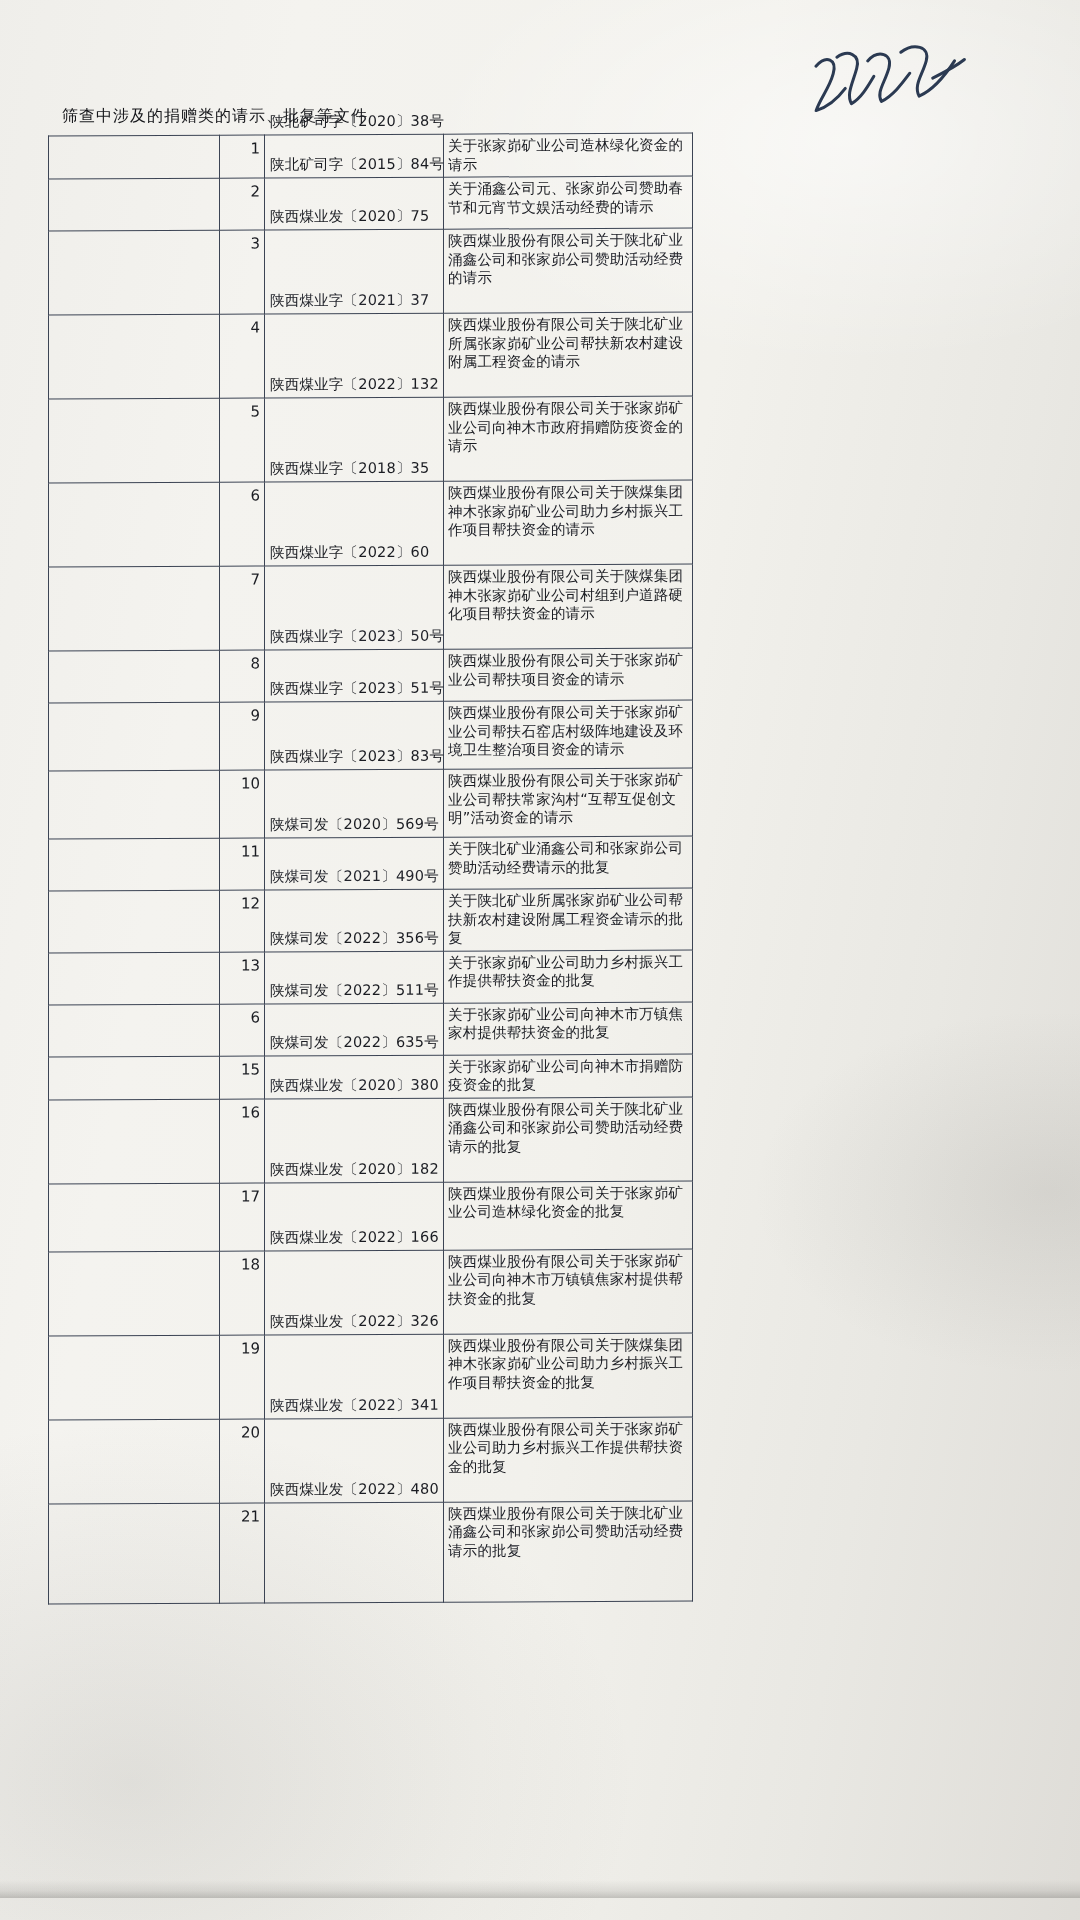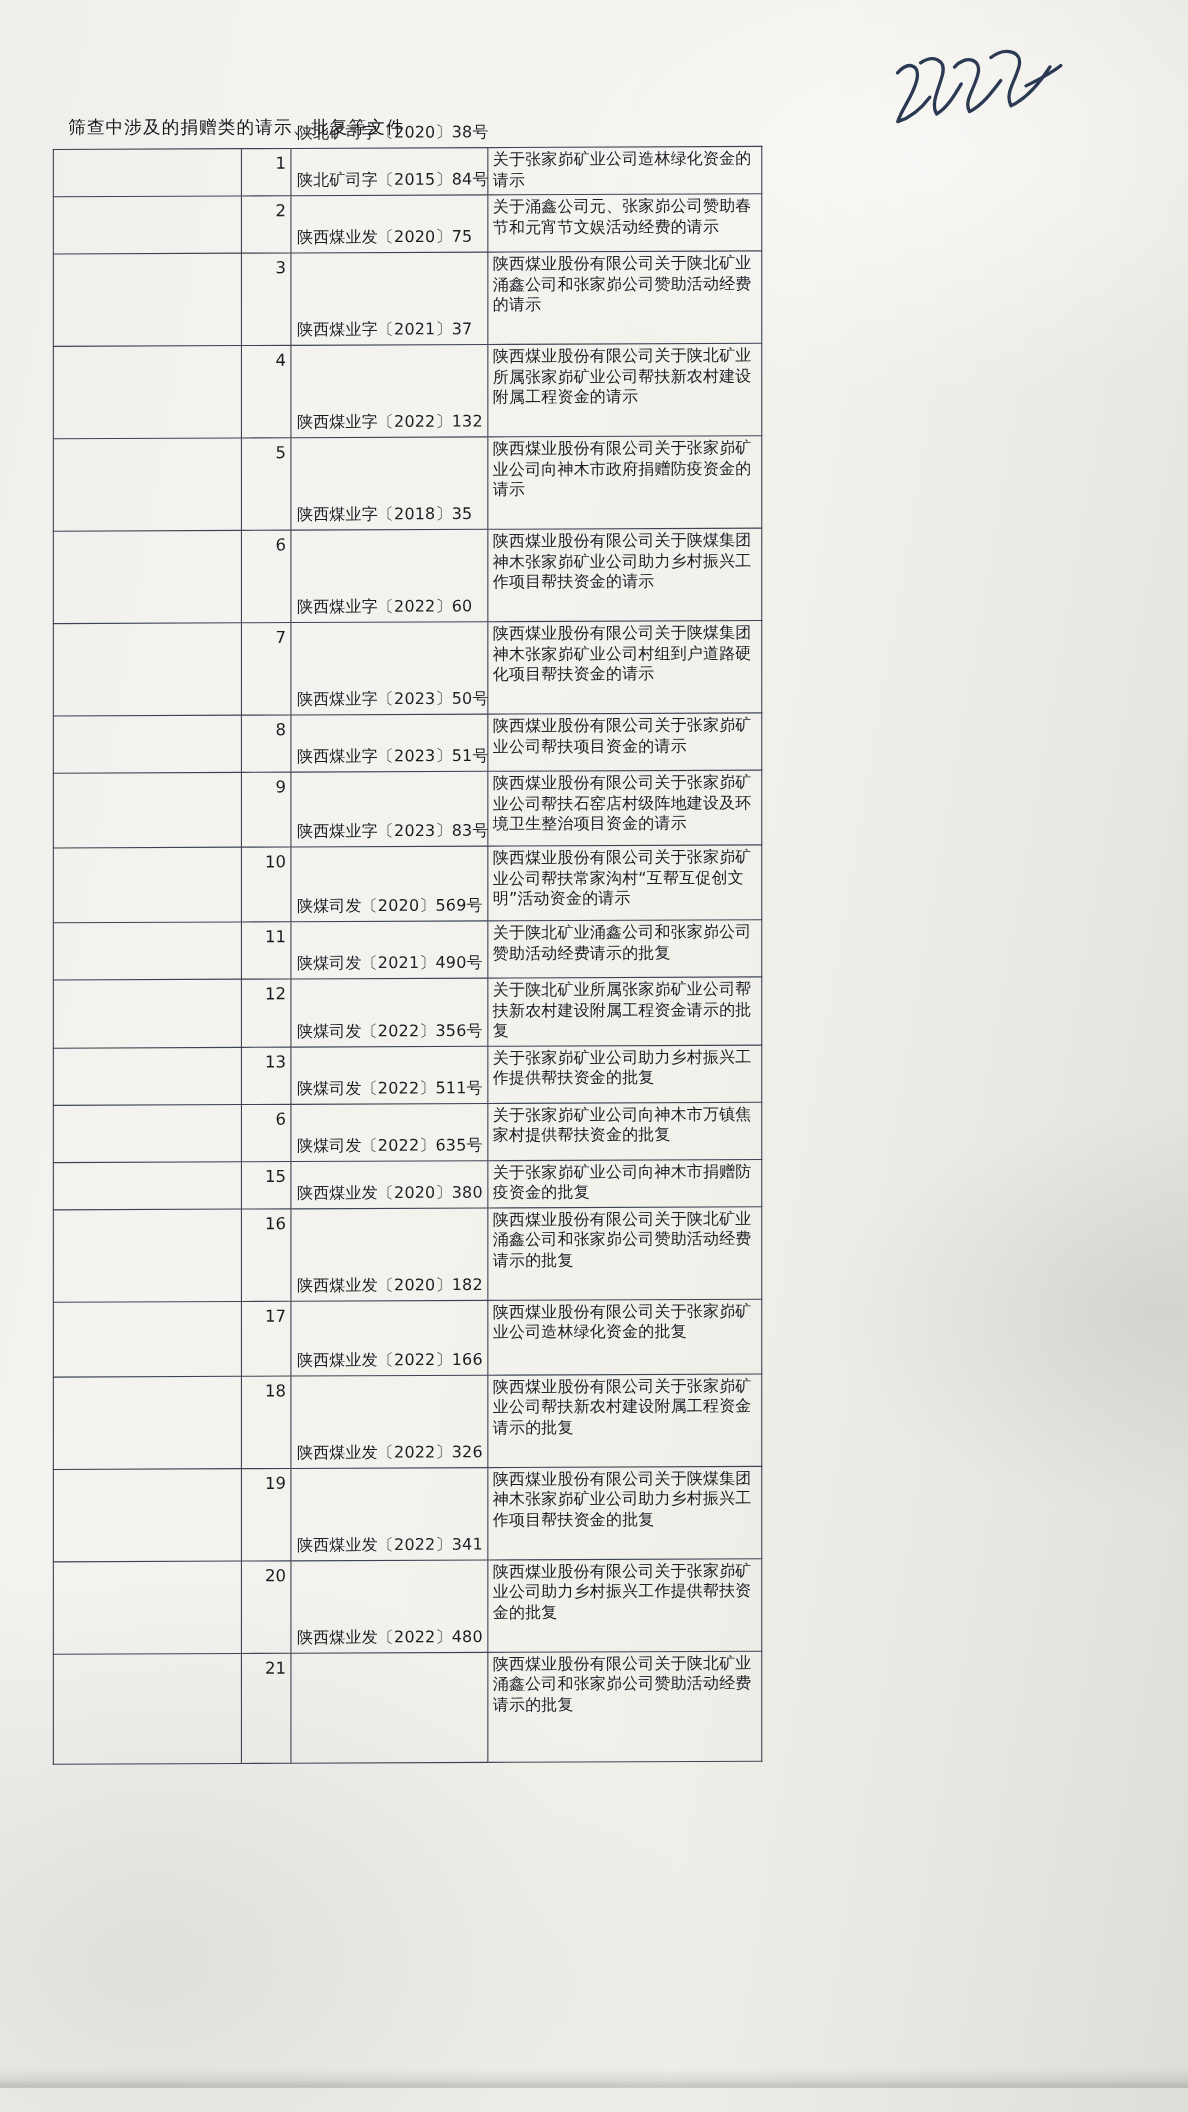--- a/index.html
+++ b/index.html
@@ -409,21 +409,21 @@
             <td class="col-blank"></td>
             <td class="col-no">
               <span class="cell-no">18</span>
             </td>
             <td class="col-code">
               <div class="code-bottom">
                 <span class="cell-code">陕西煤业发〔2022〕166</span>
               </div>
             </td>
             <td class="col-title">
-              <span class="cell-title">陕西煤业股份有限公司关于张家峁矿业公司帮扶新农村建设附属工程资金请示的批复</span>
+              <span class="cell-title">陕西煤业股份有限公司关于张家峁矿业公司向神木市万镇镇焦家村提供帮扶资金的批复</span>
             </td>
           </tr>
           <tr style="height: 84px;">
             <td class="col-blank"></td>
             <td class="col-no">
               <span class="cell-no">19</span>
             </td>
             <td class="col-code">
               <div class="code-bottom">
                 <span class="cell-code">陕西煤业发〔2022〕326</span>

